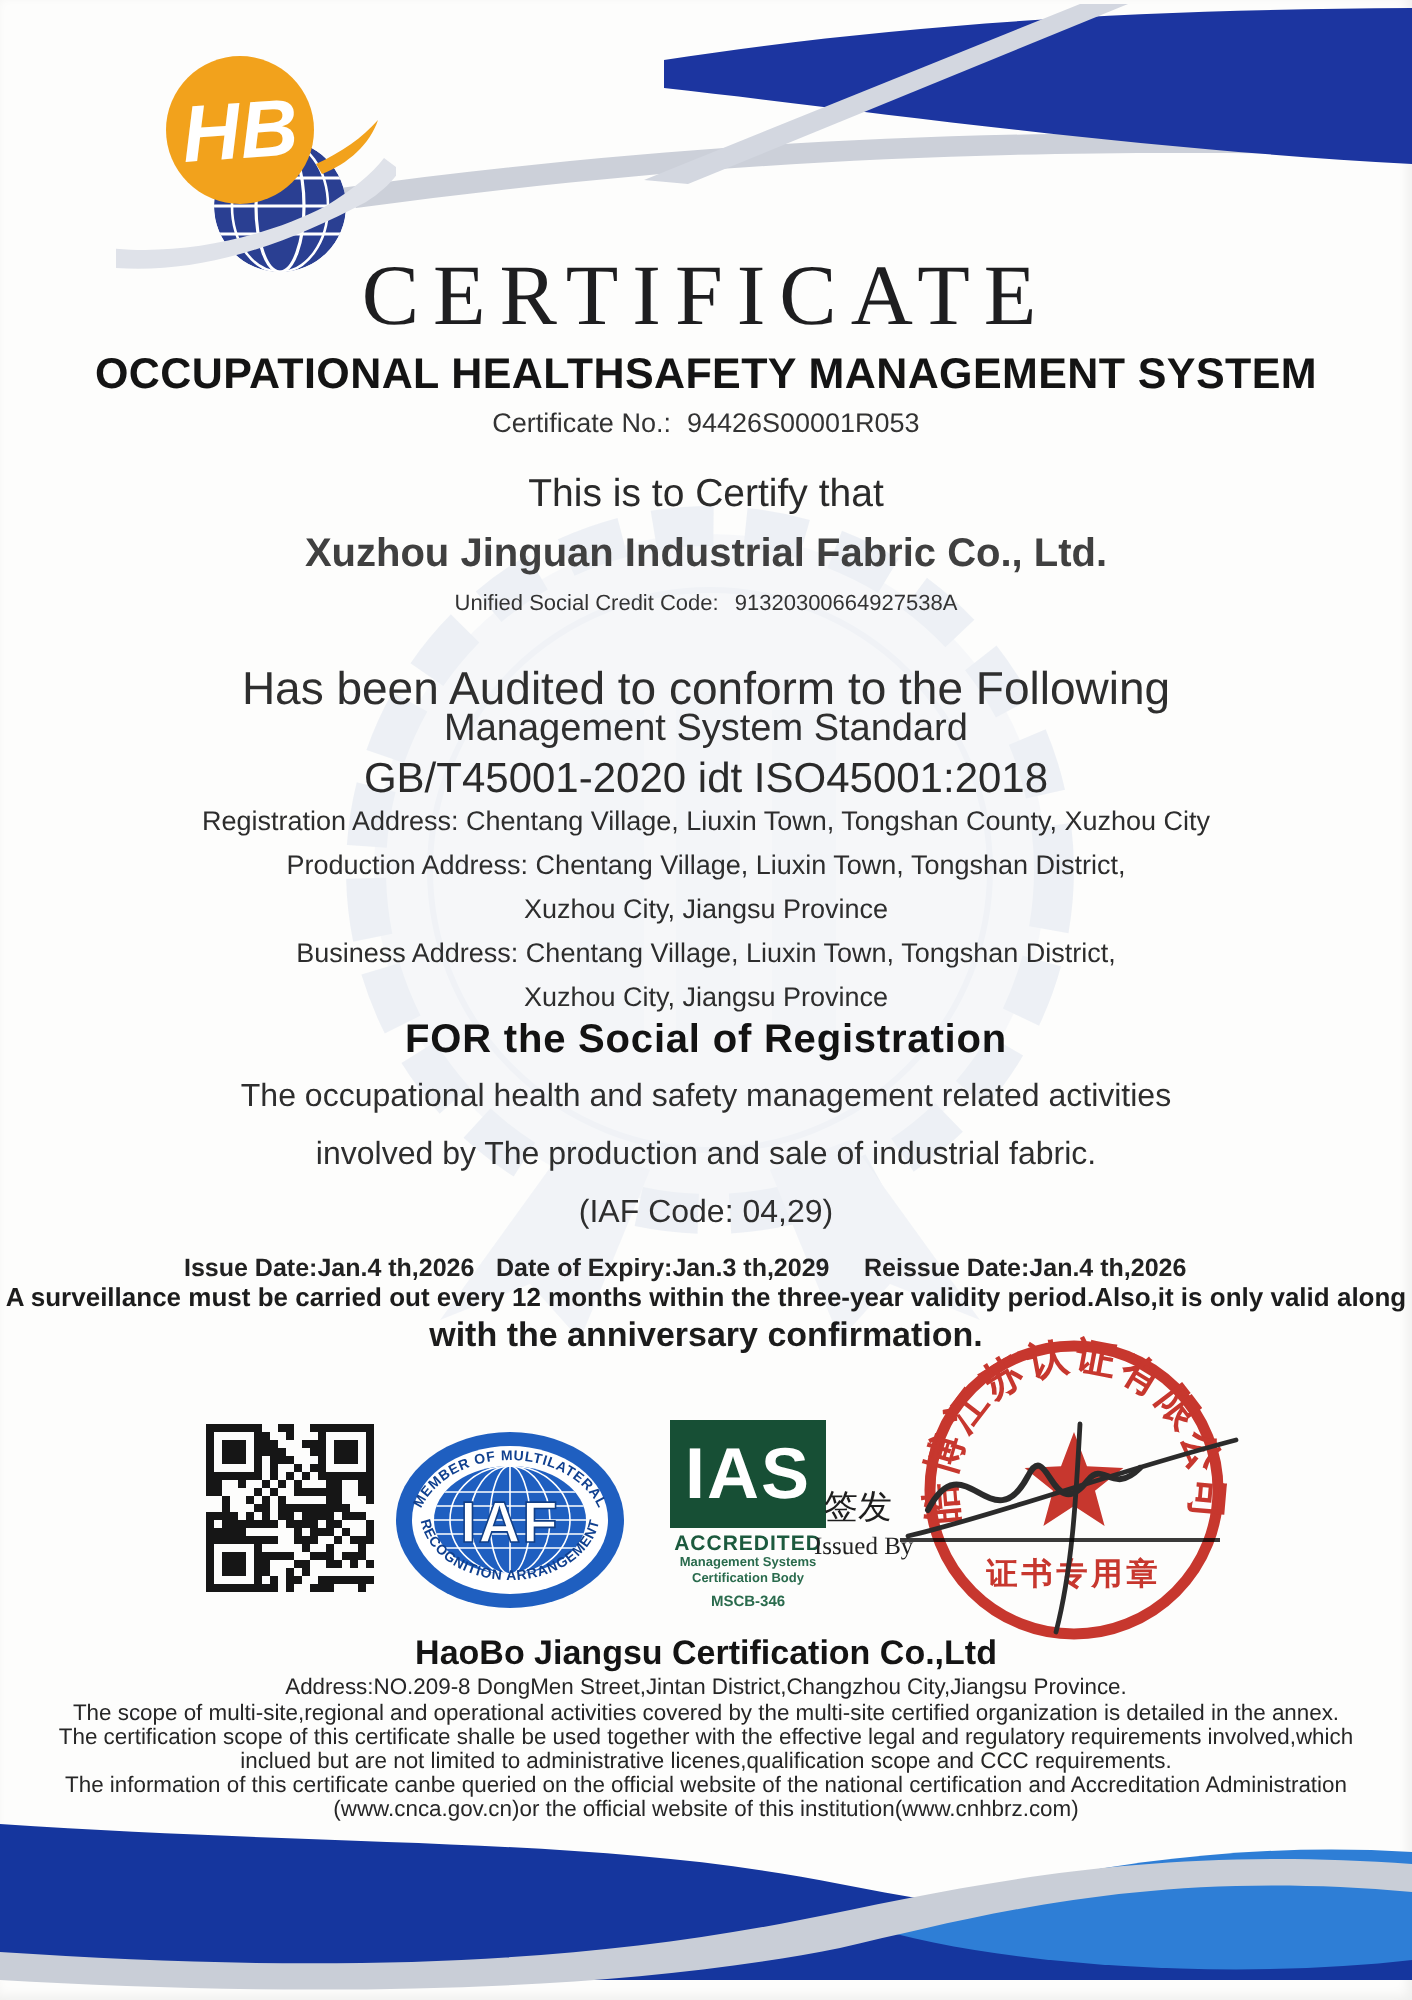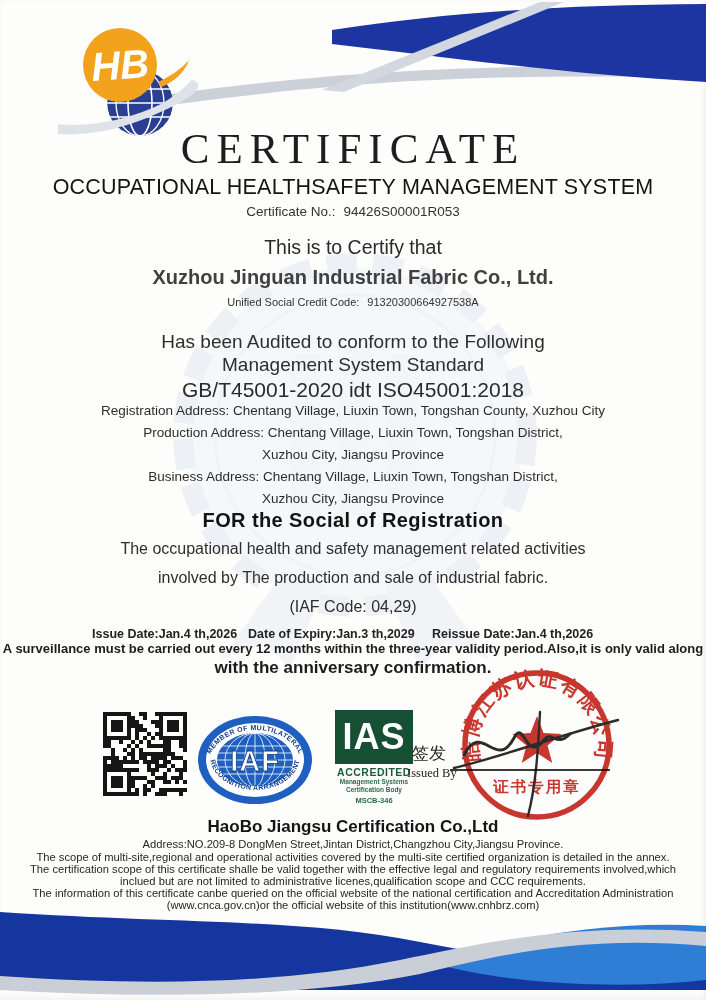--- a/index.html
+++ b/index.html
@@ -5,28 +5,28 @@
   html,body{margin:0;padding:0;background:#ffffff;}
   #page{
     position:relative;width:706px;height:1000px;overflow:hidden;
     background:#fdfdfc;font-family:"Liberation Sans",sans-serif;color:#2e2e2e;
     box-shadow:inset -2px -2px 6px rgba(0,0,0,.06);
   }
   .abs{position:absolute;}
   .line{position:absolute;left:0;right:0;text-align:center;line-height:1.15;}
   
   .title{top:124px;font-family:"Liberation Serif","DejaVu Serif",serif;font-size:43px;letter-spacing:7px;color:#1e1e20;font-weight:400;}
-  .subtitle{top:175px;font-size:21.5px;font-weight:400;color:#141414;letter-spacing:.2px;}
+  .subtitle{top:175px;font-size:21.5px;font-weight:700;color:#141414;letter-spacing:.2px;}
   .certno{top:204px;font-size:13.5px;color:#333;}
   .certno b{font-weight:400;margin-left:8px;}
   .certify{top:236px;font-size:19.5px;color:#2a2a2a;}
   .company{top:266px;font-size:20px;font-weight:700;color:#404040;}
   .creditcode{top:296px;font-size:11px;color:#333;}
   .creditcode b{font-weight:400;margin-left:8px;}
-  .audit1{top:331px;font-size:19px;}
+  .audit1{top:331px;font-size:23px;}
   .audit2{top:354px;font-size:19px;}
   .standard{top:378px;font-size:21px;color:#2a2a2a;}
   .addr0{top:403px}.addr1{top:425px}.addr2{top:447px}.addr3{top:469px}.addr4{top:491px}
   .addr{font-size:13.5px;color:#2d2d2d;}
   .scopetitle{top:509px;font-size:20px;font-weight:700;color:#131313;letter-spacing:.4px;}
   .scope1{top:540px;font-size:16px;}
   .scope2{top:569px;font-size:16px;}
   .iafcode{top:598px;font-size:16px;}
   .dateitem{position:absolute;top:627px;font-size:12.5px;font-weight:600;color:#222;white-space:nowrap;}
   .d1{left:92px}.d2{left:248px}.d3{left:432px}
@@ -425,21 +425,21 @@
     <g fill="none" stroke="#1b1b1b" stroke-linecap="round">
       <path d="M12,95 C30,60 44,112 62,78 C72,58 74,104 92,80 C100,70 104,88 118,74" stroke-width="3"></path>
       <path d="M2,108 C45,98 105,76 166,60" stroke-width="2.4"></path>
       <path d="M88,52 C86,90 84,125 76,156" stroke-width="2.4"></path>
     </g>
   </svg>
 
   <div class="line org z2">HaoBo Jiangsu Certification Co.,Ltd</div>
   <div class="line fsmall fa z2">Address:NO.209-8 DongMen Street,Jintan District,Changzhou City,Jiangsu Province.</div>
   <div class="line fsmall f1 z2">The scope of multi-site,regional and operational activities covered by the multi-site certified organization is detailed in the annex.</div>
-  <div class="line fsmall f2 z2">The certification scope of this certificate shalle be valid together with the effective legal and regulatory requirements involved,which</div>
+  <div class="line fsmall f2 z2">The certification scope of this certificate shalle be used together with the effective legal and regulatory requirements involved,which</div>
   <div class="line fsmall f3 z2">inclued but are not limited to administrative licenes,qualification scope and CCC requirements.</div>
   <div class="line fsmall f4 z2">The information of this certificate canbe queried on the official website of the national certification and Accreditation Administration</div>
   <div class="line fsmall f5 z2">(www.cnca.gov.cn)or the official website of this institution(www.cnhbrz.com)</div>
 
   <svg class="abs z1" style="left:0;top:900px" width="706" height="100" viewBox="0 0 706 100">
     <path d="M0,12 C180,24 300,18 420,42 C520,62 620,70 706,62 L706,90 L0,90 Z" fill="#15369e"></path>
     <path d="M706,26 C610,20 520,36 430,62 C500,84 620,90 706,80 Z" fill="#2e7ed6"></path>
     <path d="M0,76 C150,86 280,84 400,60 C480,44 570,22 706,32 L706,46 C575,34 490,58 420,74 C300,98 140,98 0,90 Z" fill="#c9ced7"></path>
   </svg>
 

